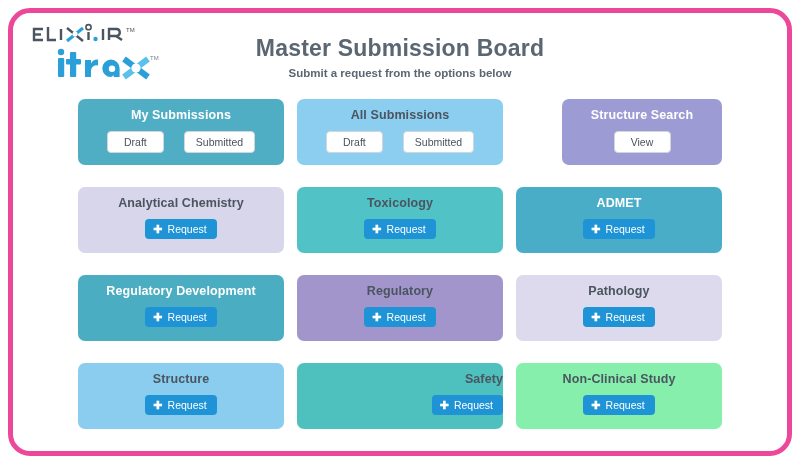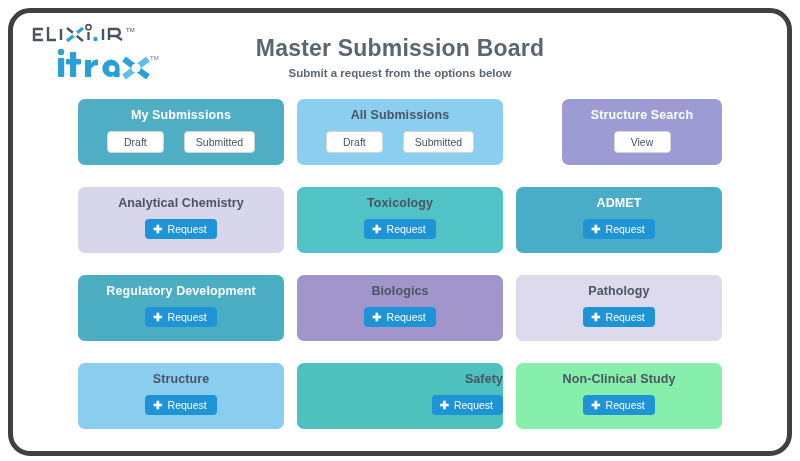--- a/index.html
+++ b/index.html
@@ -11,21 +11,21 @@
     font-family: "Liberation Sans", sans-serif;
     overflow: hidden;
   }
 
   #app-frame {
     position: absolute;
     left: 8px;
     top: 8px;
     width: 784px;
     height: 448px;
-    border: 5px solid #404040;
+    border: 5px solid #ec4899;
     border-radius: 22px;
     background: #ffffff;
   }
 
   
   #header {
     position: relative;
     height: 78px;
   }
 
@@ -244,21 +244,21 @@
       <div class="card" style="background: rgb(74, 173, 193);">
         <div class="card-title" style="color: rgb(255, 255, 255);">Regulatory Development</div>
         <div class="card-actions">
           <button class="btn-request">
             <span class="plus-icon">✚</span>
             <span>Request</span>
           </button>
         </div>
       </div>
       <div class="card" style="background: rgb(162, 149, 203);">
-        <div class="card-title" style="color: rgb(74, 85, 96);">Biologics</div>
+        <div class="card-title" style="color: rgb(74, 85, 96);">Regulatory</div>
         <div class="card-actions">
           <button class="btn-request">
             <span class="plus-icon">✚</span>
             <span>Request</span>
           </button>
         </div>
       </div>
       <div class="card" style="background: rgb(220, 218, 236);">
         <div class="card-title" style="color: rgb(74, 85, 96);">Pathology</div>
         <div class="card-actions">

